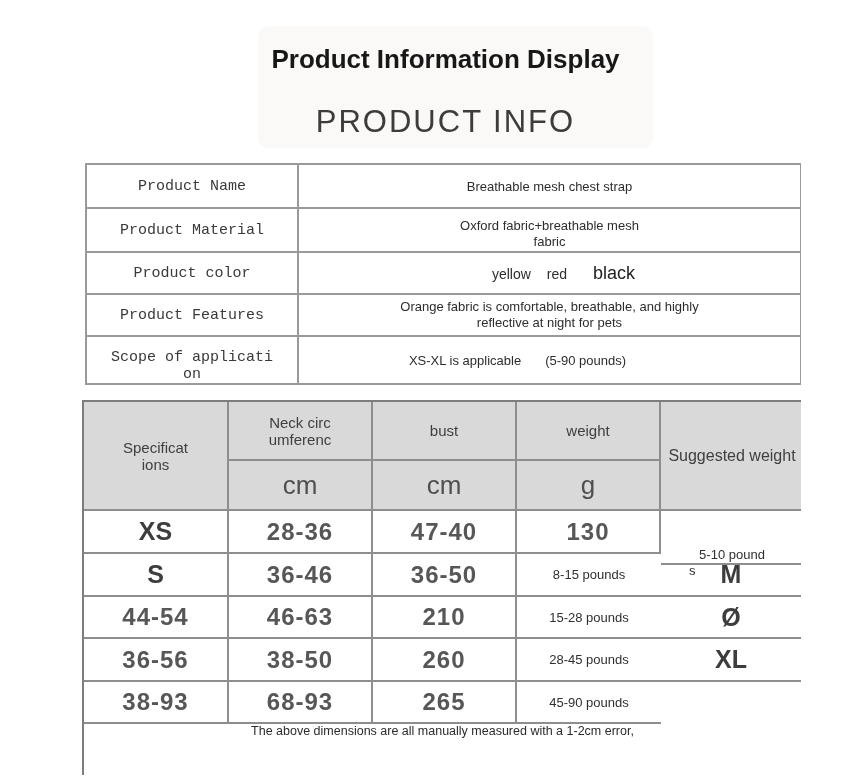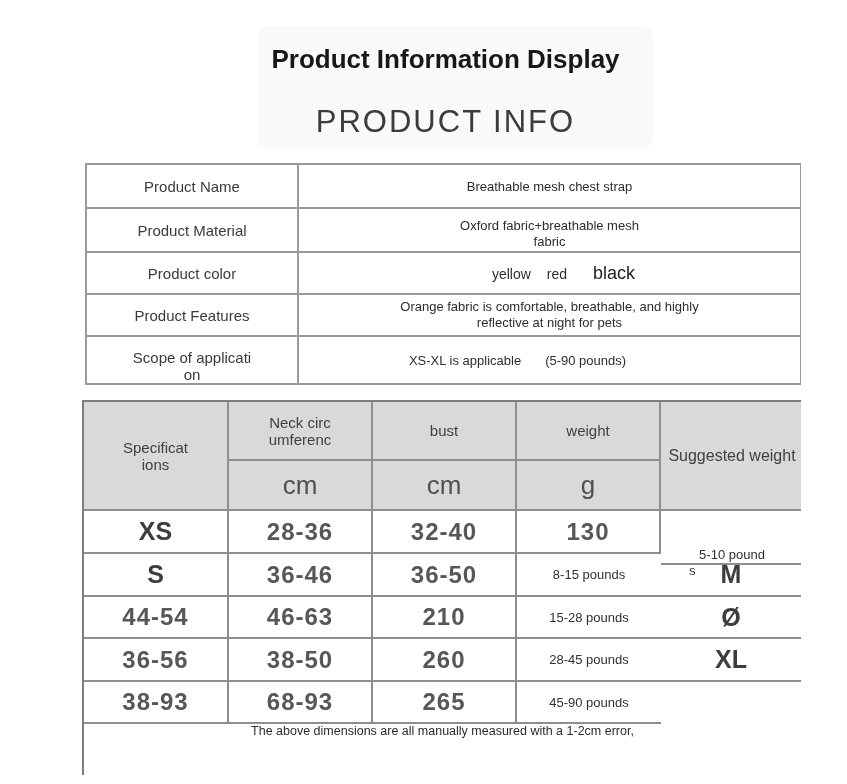--- a/index.html
+++ b/index.html
@@ -12,21 +12,21 @@
          transform:translateX(22px);font-size:26px;font-weight:bold;color:#171717;}
   .subtitle{position:absolute;top:104px;left:0;width:847px;text-align:center;
             transform:translateX(22px);font-size:31px;font-weight:400;letter-spacing:2px;color:#3c3c3c;}
 
   
   .t1{position:absolute;left:85px;top:163px;width:717px;height:222px;box-sizing:border-box;
       border:2px solid #9a9a9a;display:grid;grid-template-columns:212px 1fr;
       grid-template-rows:44px 44px 42px 42px 1fr;}
   .t1 .cell{display:flex;align-items:center;justify-content:center;box-sizing:border-box;
             border-bottom:2px solid #9a9a9a;}
-  .t1 .lab{border-right:2px solid #9a9a9a;font-size:15px;color:#3a3a3a;}
+  .t1 .lab{border-right:2px solid #9a9a9a;font-size:15px;color:#3a3a3a;font-family:Liberation Mono, monospace;}
   .t1 .lastrow{border-bottom:none;}
   .t1 .val{font-size:13px;color:#2d2d2d;}
   .stack{display:flex;flex-direction:column;align-items:center;line-height:16px;}
   .mat-stack{transform:translateY(4px);}
   .colors-line{display:flex;align-items:baseline;transform:translateX(14px);}
   .colors-line .w1{font-size:14px;}
   .colors-line .w2{font-size:14px;margin-left:16px;}
   .colors-line .w3{font-size:18px;margin-left:26px;color:#222;}
   .scope-label{line-height:17px;transform:translateY(6px);text-align:center;z-index:2;position:relative;}
   .scope-val{display:flex;align-items:center;transform:translateX(-32px);}
@@ -142,21 +142,21 @@
       <span class="hunit">g</span>
     </div>
 
     <div class="cell">
         <span class="size">XS</span>
       </div>
     <div class="cell">
         <span class="num">28-36</span>
       </div>
     <div class="cell">
-        <span class="num">32-40</span>
+        <span class="num">47-40</span>
       </div>
     <div class="cell">
         <span class="num">130</span>
       </div>
     <div class="cell nr sugg xs-sugg">
       <span>5-10 pound</span>
       <span class="s2">s</span>
     </div>
 
     <div class="cell">

